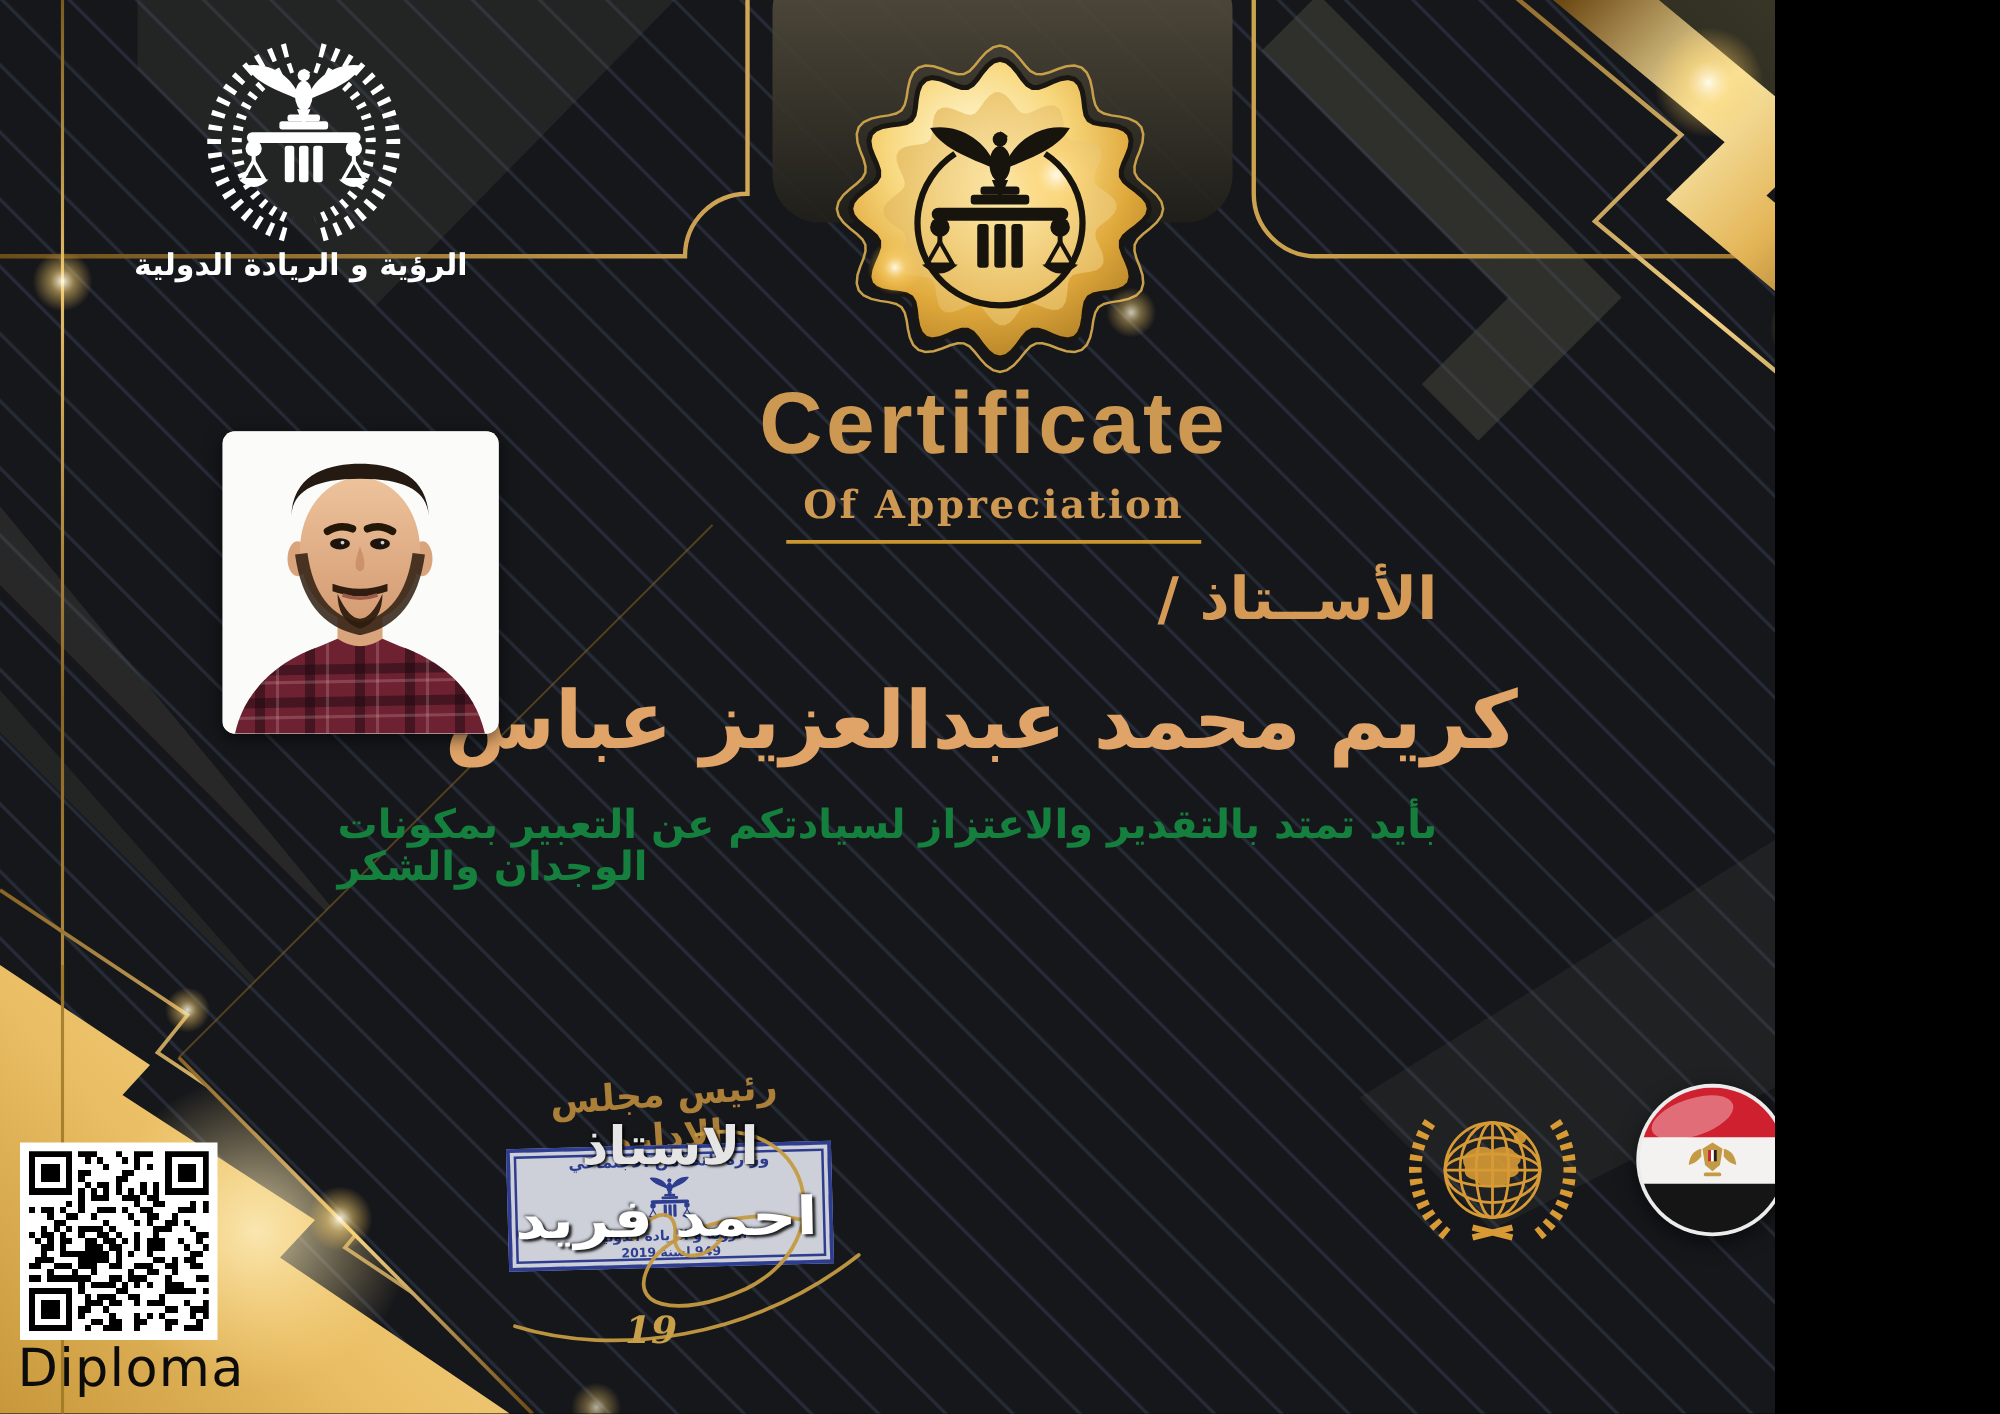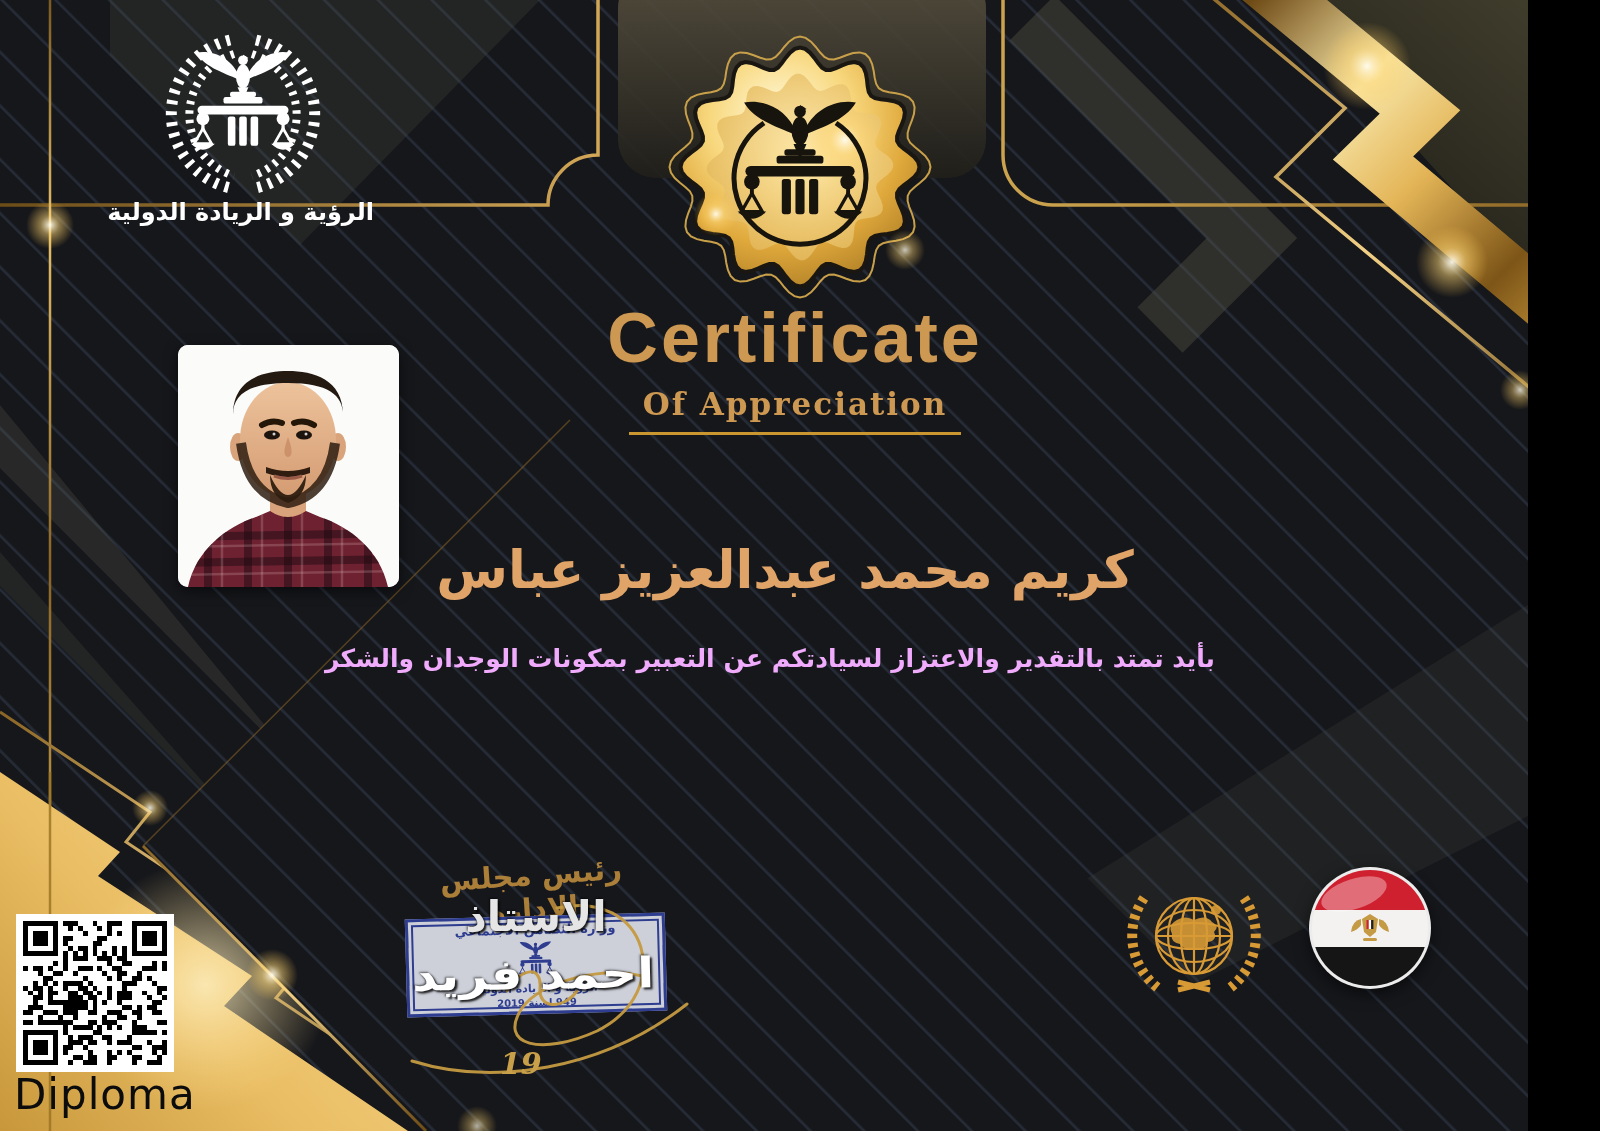--- a/index.html
+++ b/index.html
@@ -1,34 +1,34 @@
 <!DOCTYPE html>
 <html><head>
 <meta charset="utf-8">
 <style>
   html,body{margin:0;padding:0;background:#000;}
-  #stage{position:relative;width:1528px;height:1131px;overflow:hidden;background:#16171b;
+  #stage{position:relative;width:1420px;height:1131px;overflow:hidden;background:#16171b;
          font-family:"DejaVu Sans",sans-serif;}
   #bg{position:absolute;left:0;top:0;z-index:1;}
 
   
   .cert-title{left:395px;top:298px;width:800px;text-align:center;
     font-family:Liberation Sans, sans-serif;font-weight:bold;font-size:70px;letter-spacing:3px;
     color:#cd9851;z-index:3;position:absolute;}
   .cert-sub-wrap{left:395px;top:386px;width:800px;text-align:center;position:absolute;z-index:3;}
   .cert-sub{display:inline-block;font-family:"DejaVu Serif",serif;font-weight:bold;
     font-size:31px;letter-spacing:2px;color:#cd9851;
     padding:0 14px 10px 14px;border-bottom:3px solid #c9962f;}
 
   .honorific{position:absolute;right:270px;top:452px;z-index:3;direction:rtl;
     font-size:47px;font-weight:bold;color:#d49a56;}
   .recipient{position:absolute;left:295px;top:540px;width:980px;text-align:center;z-index:3;
-    direction:rtl;font-size:52px;font-weight:bold;color:#e0a468;}
-  .body-line{position:absolute;left:270px;width:1000px;text-align:center;z-index:3;
-    direction:rtl;font-size:25px;line-height:34px;font-weight:bold;color:#f0abfc;}
+    direction:rtl;font-size:64px;font-weight:bold;color:#e0a468;}
+  .body-line{position:absolute;left:270px;width:1000px;text-align:left;z-index:3;
+    direction:rtl;font-size:32px;line-height:34px;font-weight:bold;color:#15803d;}
 
   
   .org{position:absolute;left:134px;top:30px;width:218px;z-index:3;text-align:center;}
   .org-label{width:262px;margin-left:-22px;margin-top:-4px;font-size:24px;font-weight:bold;
     color:#ffffff;white-space:nowrap;direction:rtl;}
 
   
   .photo{position:absolute;left:178px;top:345px;width:221px;height:242px;z-index:3;
     background:#fdfdfd;border-radius:10px;overflow:hidden;box-shadow:0 4px 14px rgba(0,0,0,.55);}
 
@@ -221,20 +221,21 @@
       <use href="#justice" x="44" y="14" width="130" height="130" style="color:#ffffff"></use>
     </svg>
     <div class="org-label">الرؤية و الريادة الدولية</div>
   </div>
 
   <div class="cert-title">Certificate</div>
   <div class="cert-sub-wrap">
     <span class="cert-sub">Of Appreciation</span>
   </div>
 
+  <div class="honorific">الأســتاذ /</div>
   <div class="recipient">كريم محمد عبدالعزيز عباس</div>
 
   <div class="body-line" style="top:642px">بأيد تمتد بالتقدير والاعتزاز لسيادتكم عن التعبير بمكونات الوجدان والشكر</div>
 
   <div class="photo">
     <svg width="221" height="242" viewBox="0 0 221 242">
       <defs>
         <linearGradient id="skin" x1="0" y1="0" x2="0" y2="1">
           <stop offset="0" stop-color="#edc39c"></stop>
             <stop offset="1" stop-color="#d49b72"></stop>

